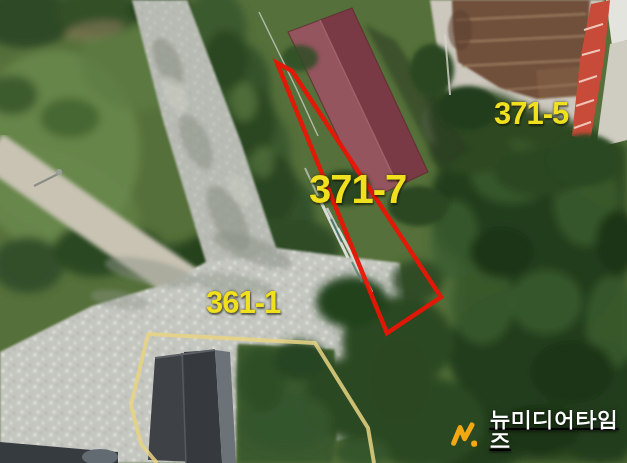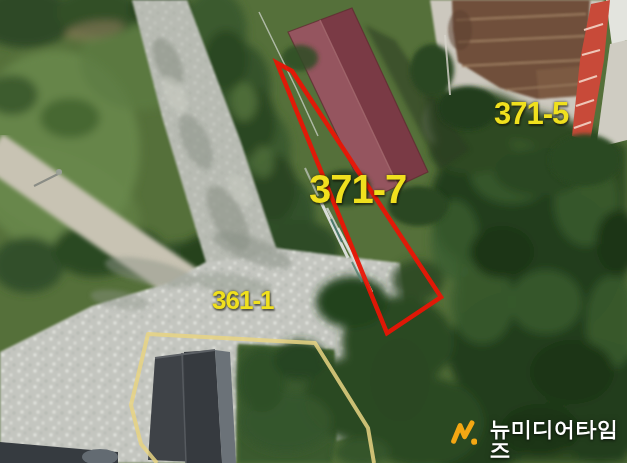--- a/index.html
+++ b/index.html
@@ -14,24 +14,24 @@
     font-weight:bold;
     color:var(--parcel_label,#f0e01e);
     letter-spacing:-1px;
     text-shadow:0 0 3px rgba(45,45,5,.85), 1px 2px 2px rgba(0,0,0,.5);
     filter:blur(.3px);
     white-space:nowrap;
     line-height:1;
   }
   #label-371-5{left:494px;top:98px;font-size:31px;}
   #label-371-7{left:309px;top:169px;font-size:40px;}
-  #label-361-1{left:212px;top:287px;font-size:26px;}
+  #label-361-1{left:206px;top:287px;font-size:31px;}
   #watermark{
     position:absolute;left:450px;top:418px;height:32px;
-    display:flex;align-items:flex-start;gap:12px;
+    display:flex;align-items:flex-end;gap:12px;text-decoration:underline;
   }
   #watermark .wm-text{
     color:var(--watermark_text,#ffffff);
     font-weight:bold;font-size:21px;letter-spacing:.5px;
     text-shadow:0 1px 3px rgba(0,0,0,.65), 0 0 6px rgba(0,0,0,.35);
     line-height:1;
   }
 </style>
 </head>
 <body>

